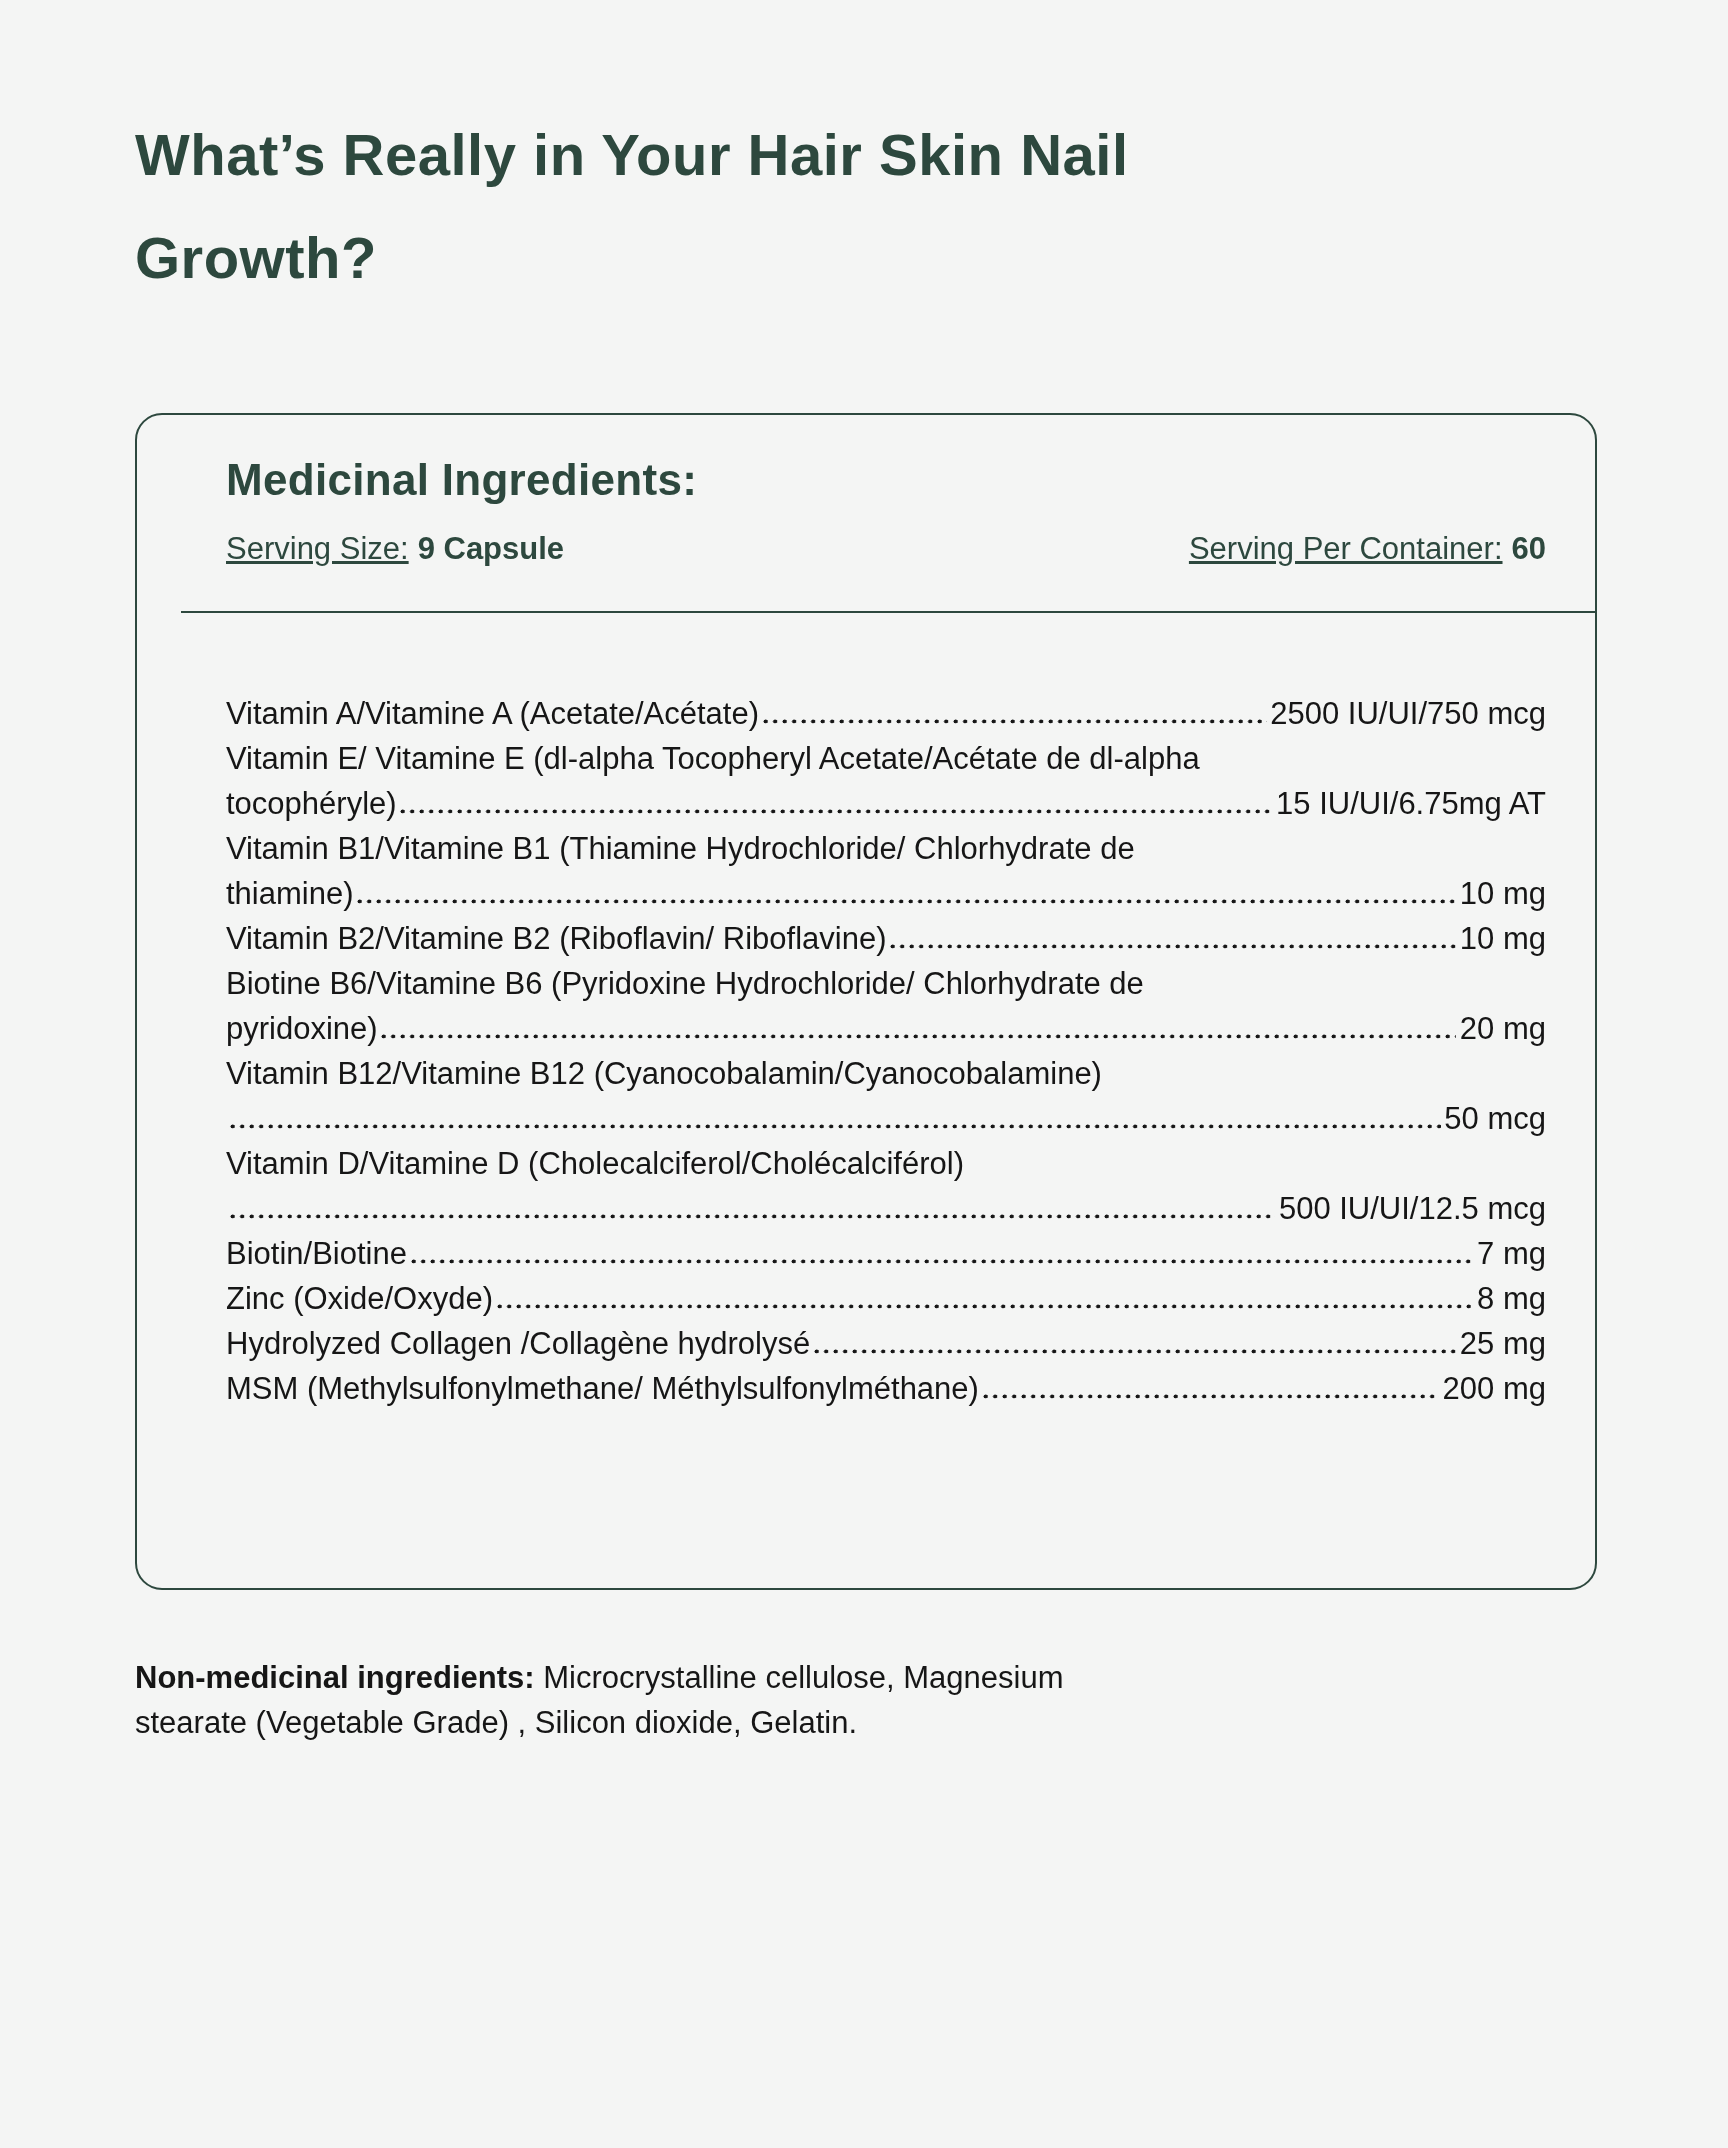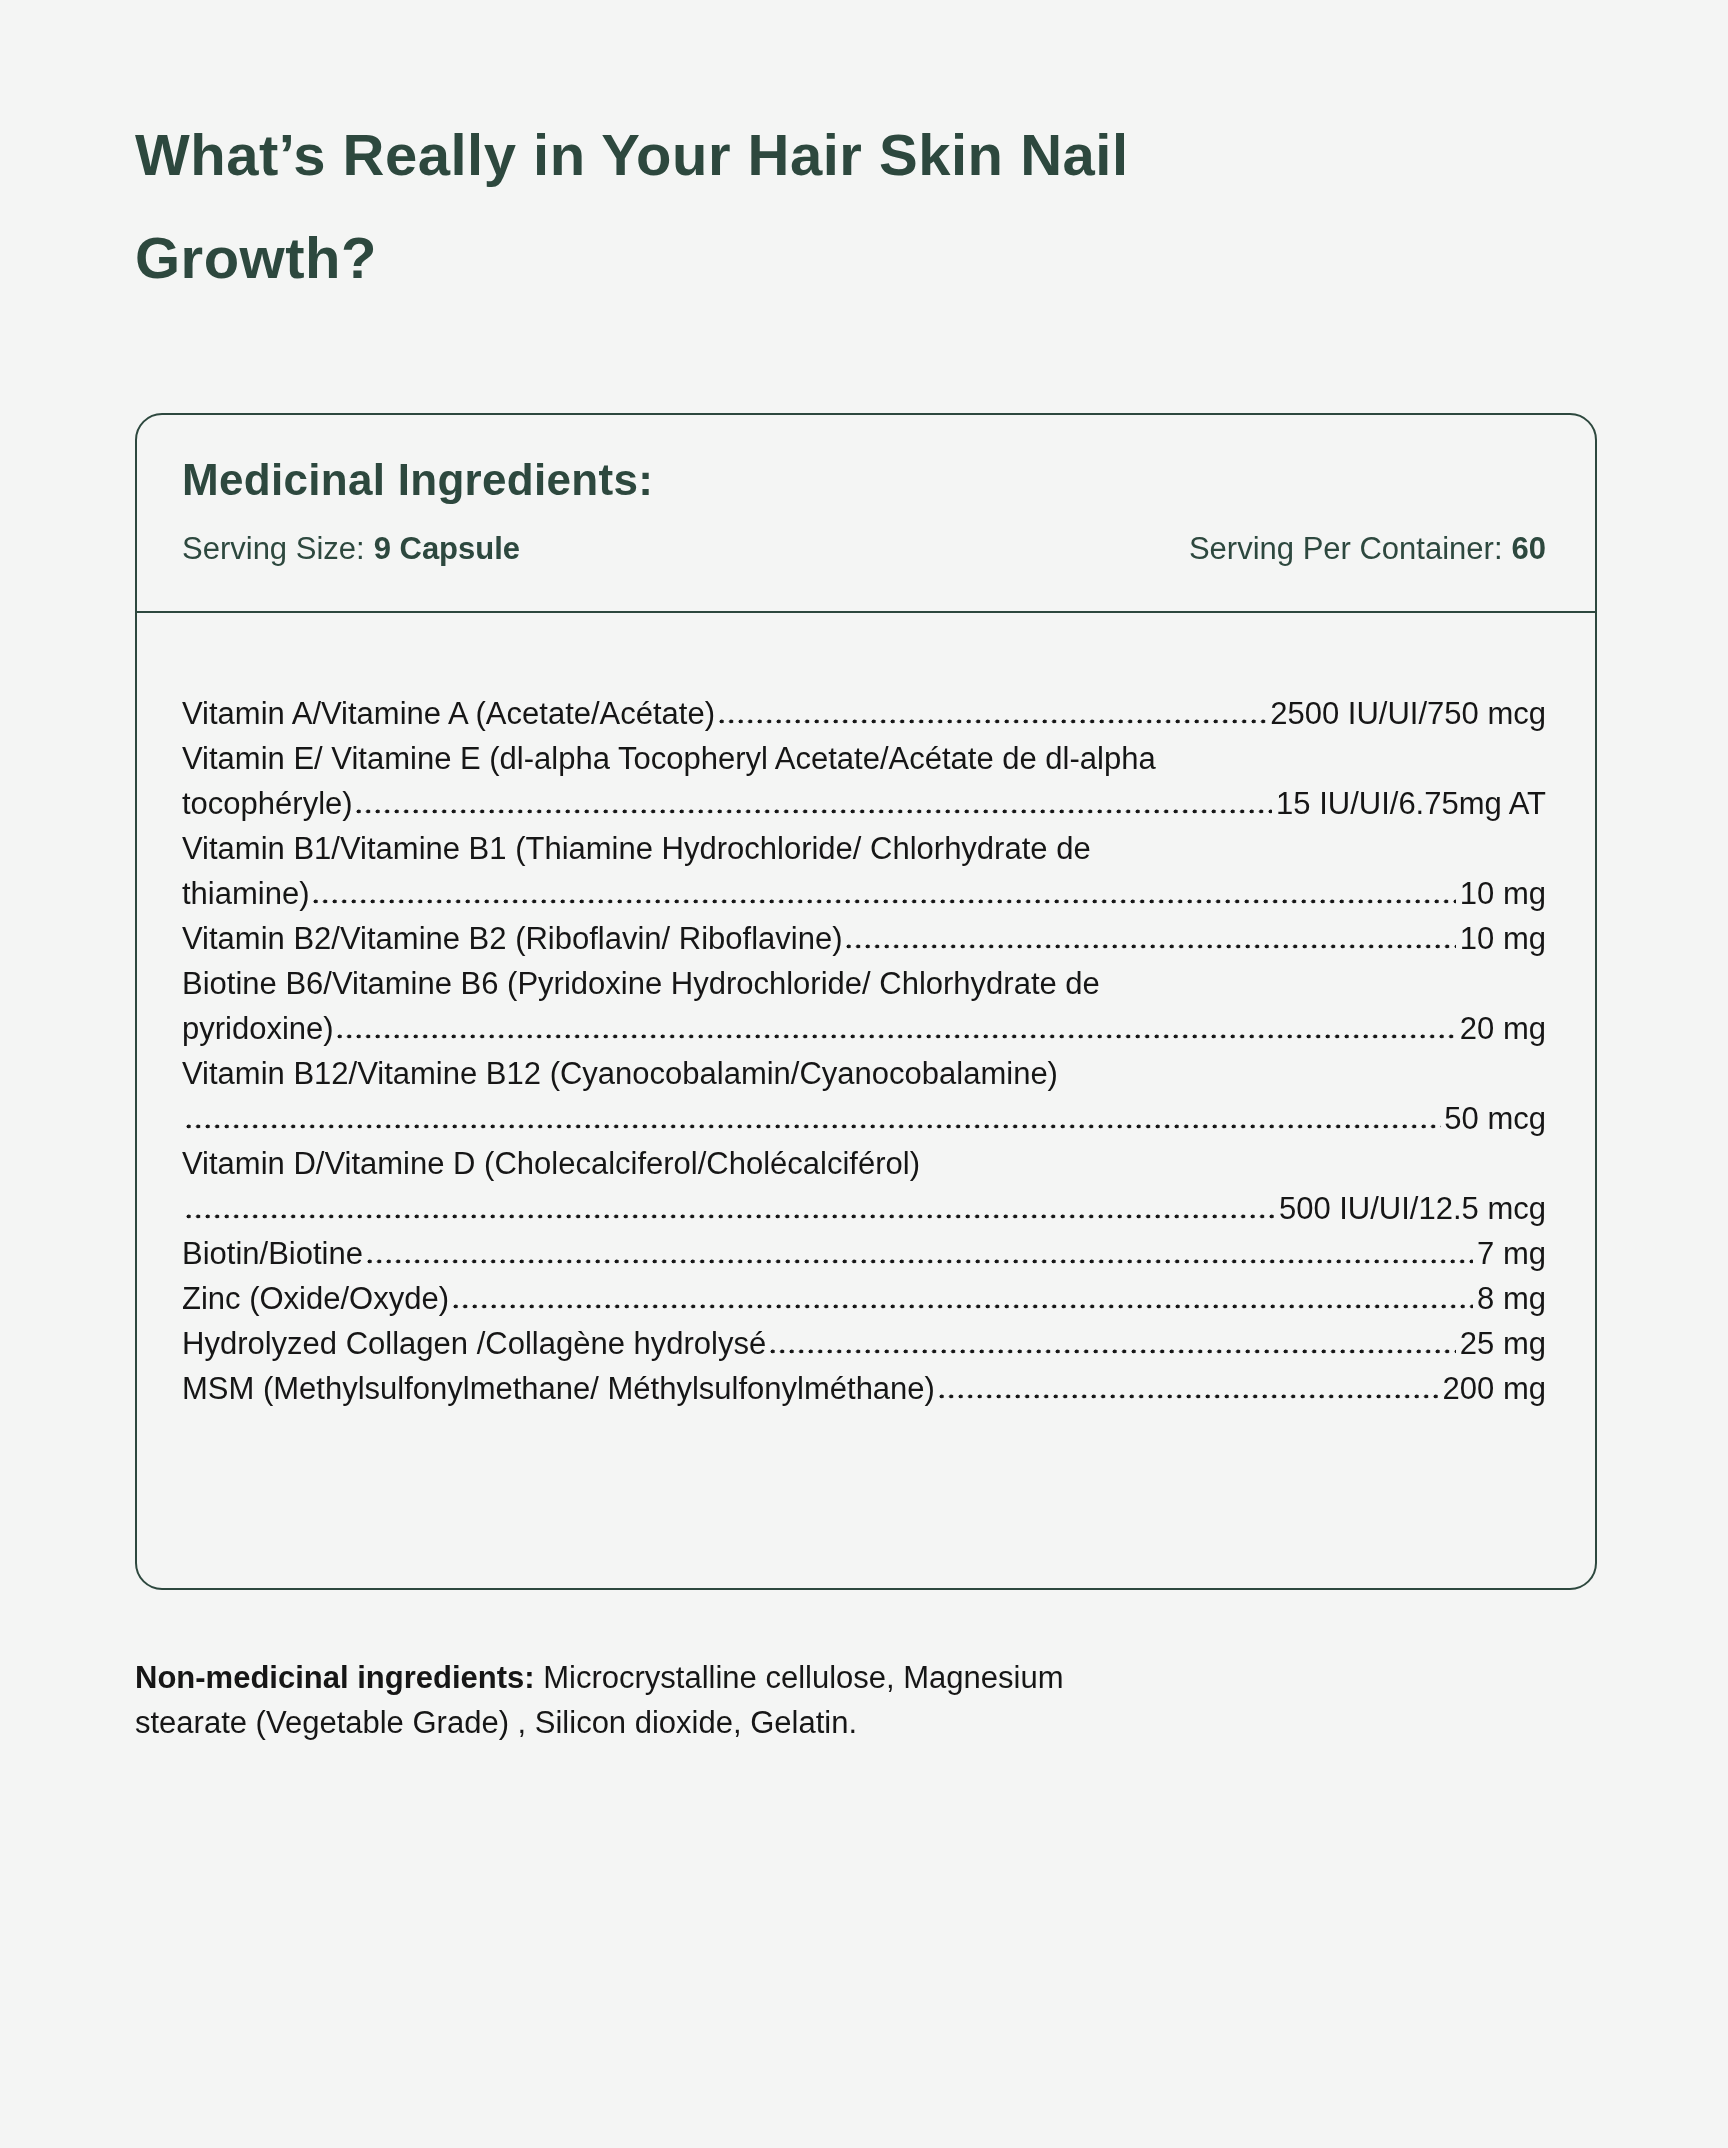--- a/index.html
+++ b/index.html
@@ -27,20 +27,21 @@
     letter-spacing: 0.5px;
   }
   .page-title span { display: block; margin-top: 32px; }
   .facts-card {
     margin-top: 120px;
     width: 1462px;
     border: 2.7px solid var(--accent);
     border-radius: 27px;
     height: 1177px;
     background: transparent;
+    padding-left: 44px;
   }
   .card-header {
     border-bottom: 2.7px solid var(--accent);
     height: 198px;
     padding: 40px 49px 0 45px;
     color: var(--accent);
   }
   .card-heading {
     font-size: 44px;
     font-weight: bold;
@@ -48,21 +49,21 @@
     letter-spacing: 0.3px;
   }
   .serving-row {
     margin-top: 25.5px;
     display: flex;
     justify-content: space-between;
     align-items: baseline;
     font-size: 31px;
   }
   .serving-row strong { font-weight: bold; }
-  .serving-left span, .serving-right span { font-weight: normal; }
+  .serving-left span, .serving-right span { font-weight: normal; text-decoration: underline; }
   .serving-left strong, .serving-right strong { margin-left: 9px; }
   .ingredient-list {
     padding: 78px 49px 0 45px;
   }
   .ing-line {
     display: flex;
     align-items: baseline;
     font-size: 31px;
     line-height: 45px;
     white-space: nowrap;

